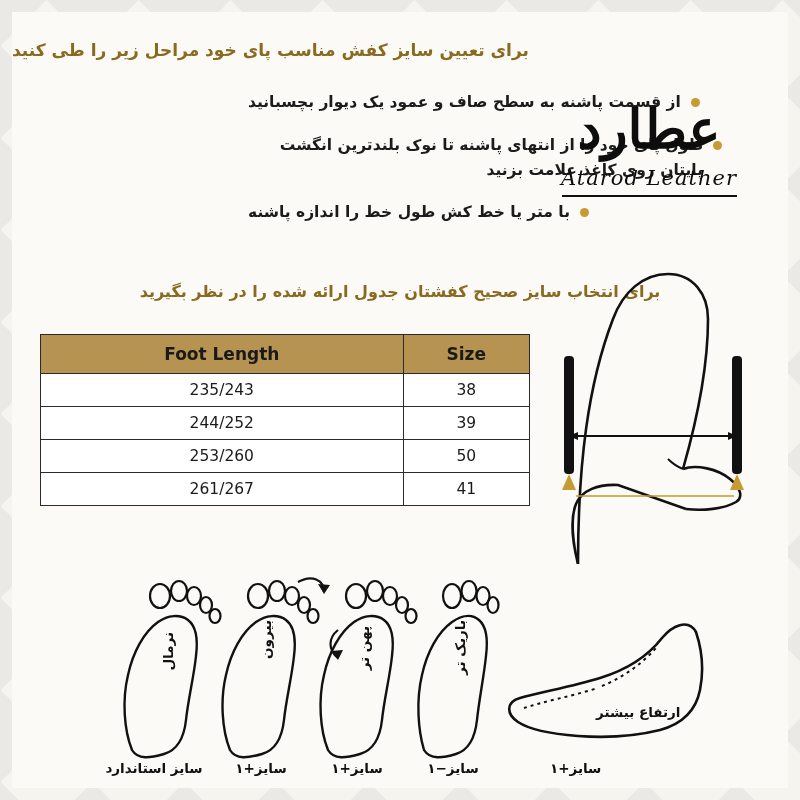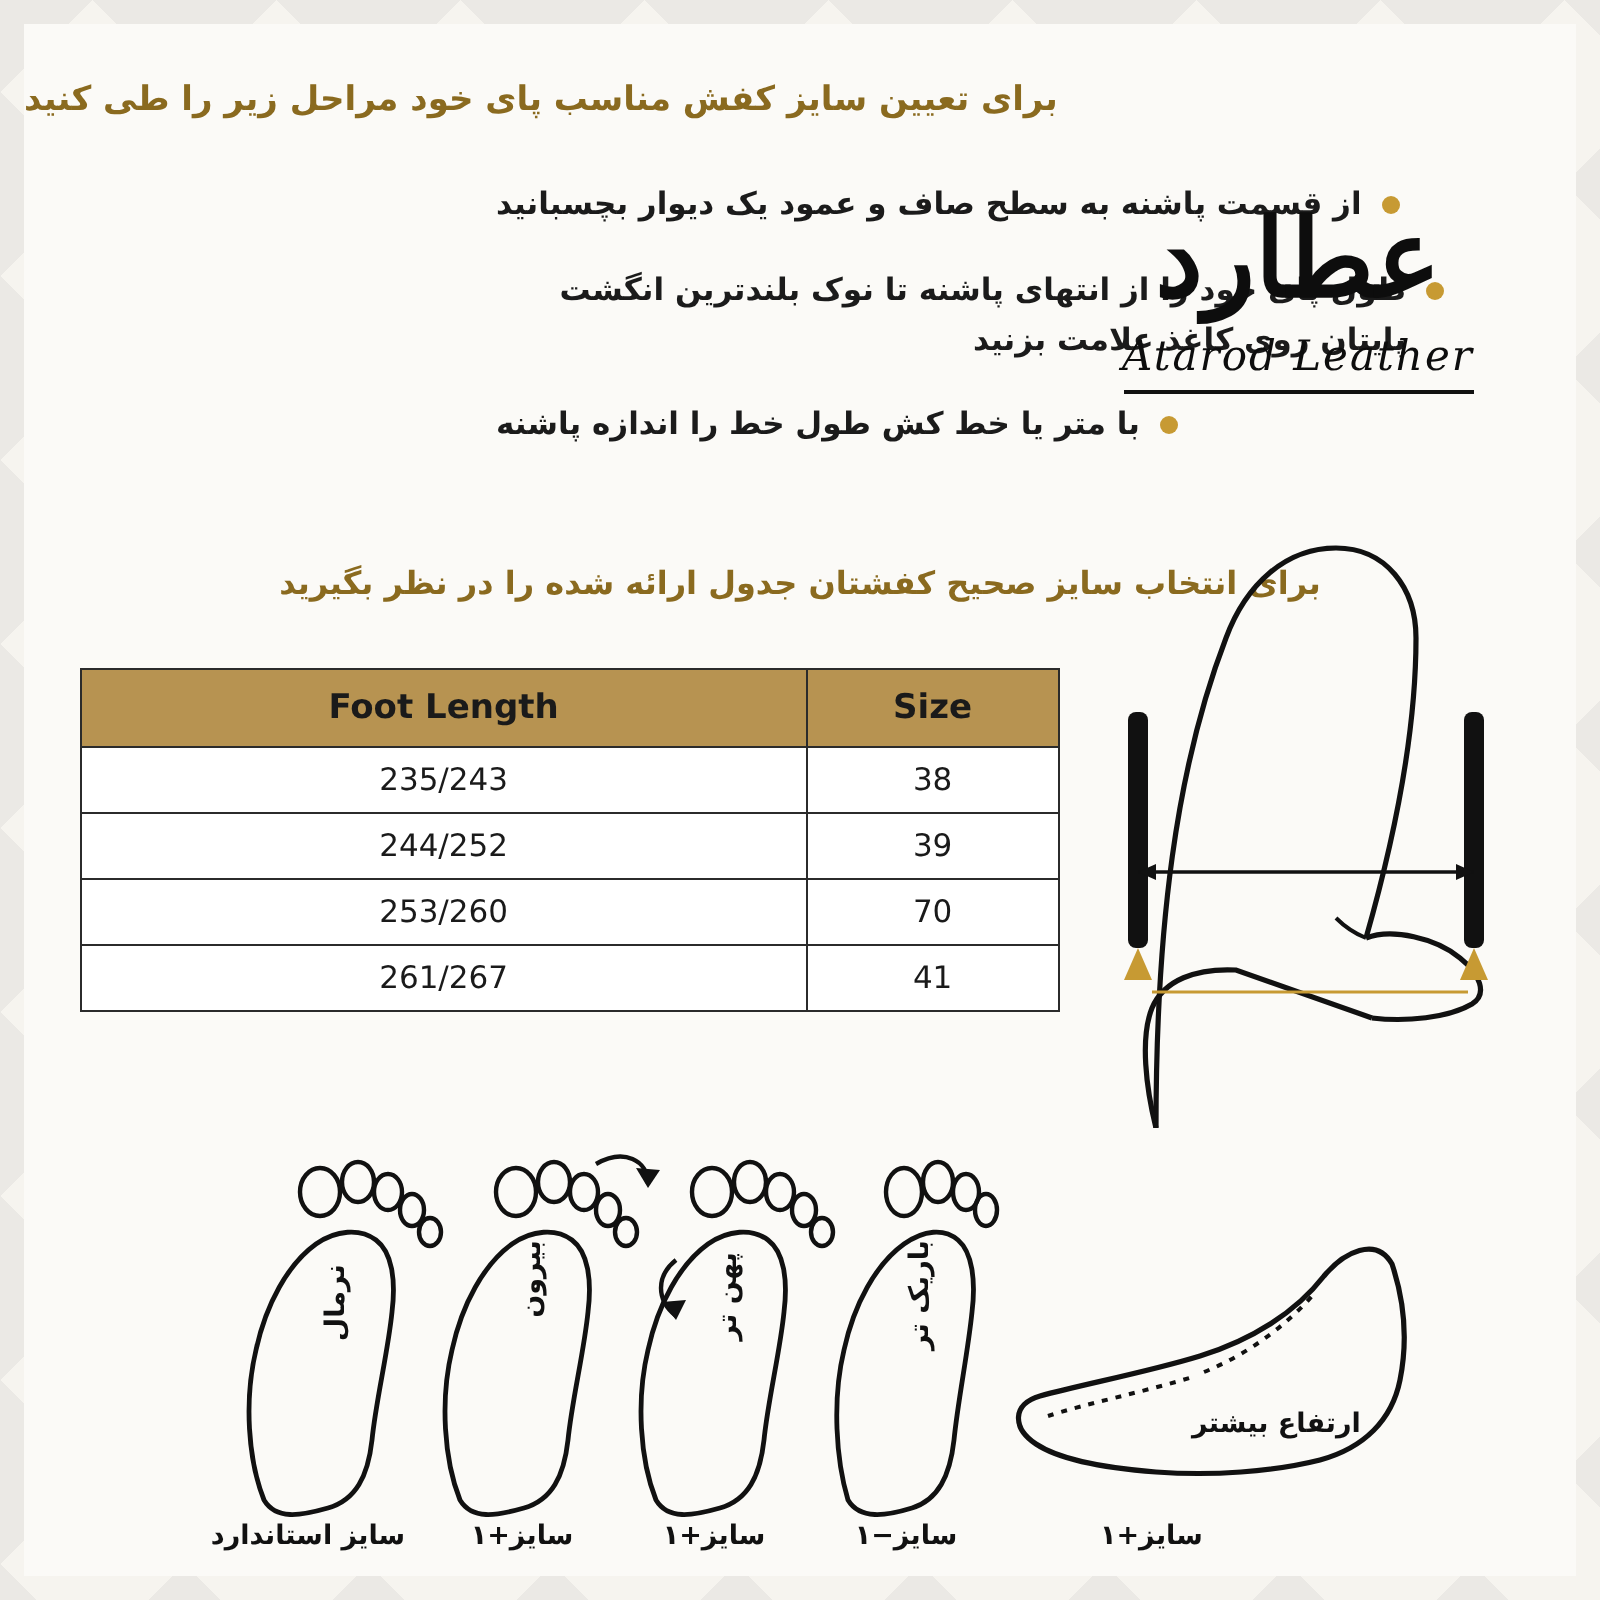--- a/index.html
+++ b/index.html
@@ -191,21 +191,21 @@
         <tr>
           <td>235/243</td>
           <td>38</td>
         </tr>
         <tr>
           <td>244/252</td>
           <td>39</td>
         </tr>
         <tr>
           <td>253/260</td>
-          <td>70</td>
+          <td>50</td>
         </tr>
         <tr>
           <td>261/267</td>
           <td>41</td>
         </tr>
       </tbody>
     </table>
 
     <div class="foot-measure">
       <svg viewBox="0 0 260 300" width="260" height="300">

